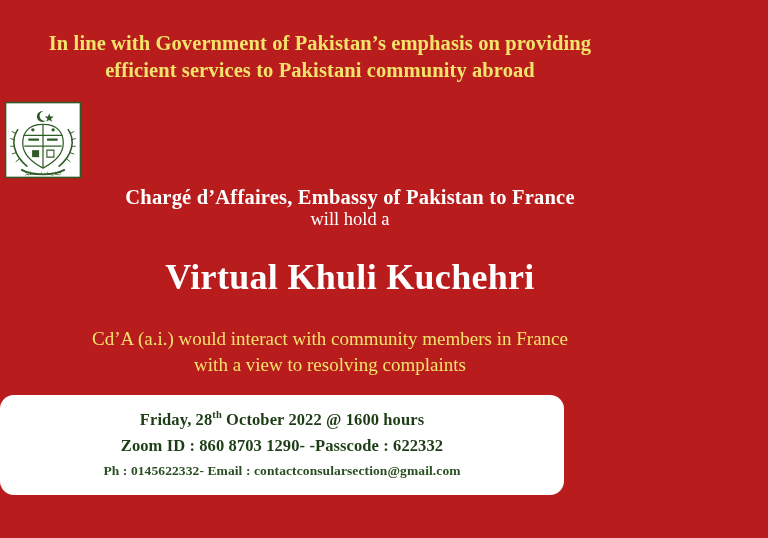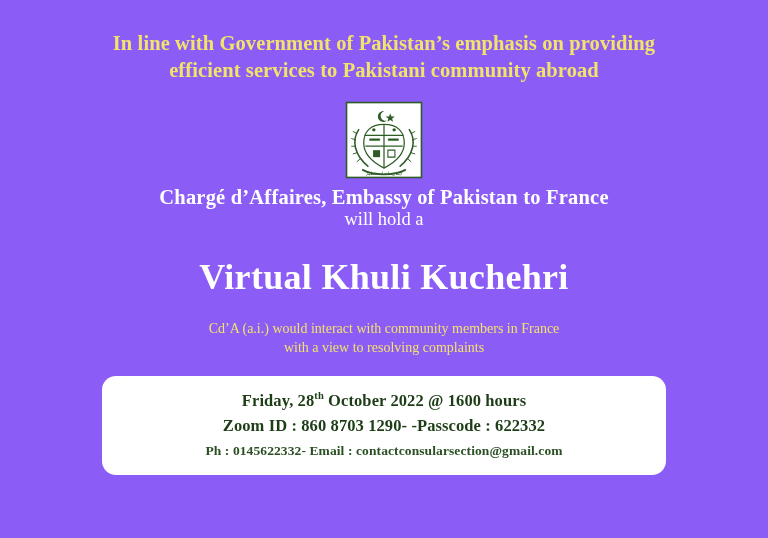--- a/index.html
+++ b/index.html
@@ -9,25 +9,24 @@
   body {
     width: 768px;
     height: 538px;
     overflow: hidden;
     font-family: "Liberation Serif", serif;
   }
   #poster {
     position: relative;
     width: 768px;
     height: 538px;
-    background: #8b5cf6;
+    background: #b91c1c;
     box-sizing: border-box;
     display: flex;
     flex-direction: column;
-    align-items: center;
   }
   .headline {
     margin-top: 30px;
     width: 640px;
     text-align: center;
     color: #f2e36b;
     font-size: 20.5px;
     font-weight: bold;
     line-height: 1.32;
     letter-spacing: 0.1px;
@@ -67,25 +66,25 @@
   .event-title {
     margin-top: 26px;
     width: 700px;
     text-align: center;
     color: #ffffff;
     font-size: 36px;
     font-weight: bold;
     letter-spacing: 0.3px;
   }
   .blurb {
-    margin-top: 22px;
+    margin-top: 28px;
     width: 660px;
     text-align: center;
     color: #f2e36b;
-    font-size: 14px;
+    font-size: 19px;
     line-height: 1.35;
   }
   .blurb .line {
     display: block;
   }
   .info-card {
     margin-top: 18px;
     width: 564px;
     background: #ffffff;
     border-radius: 14px;

